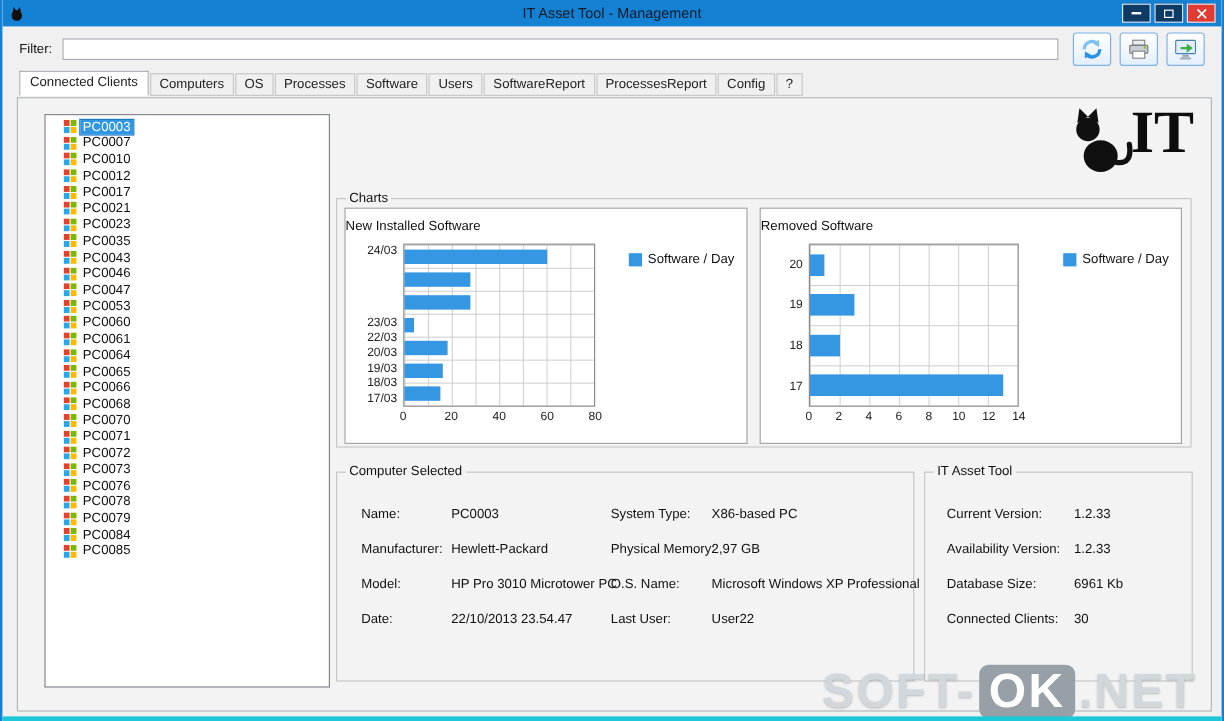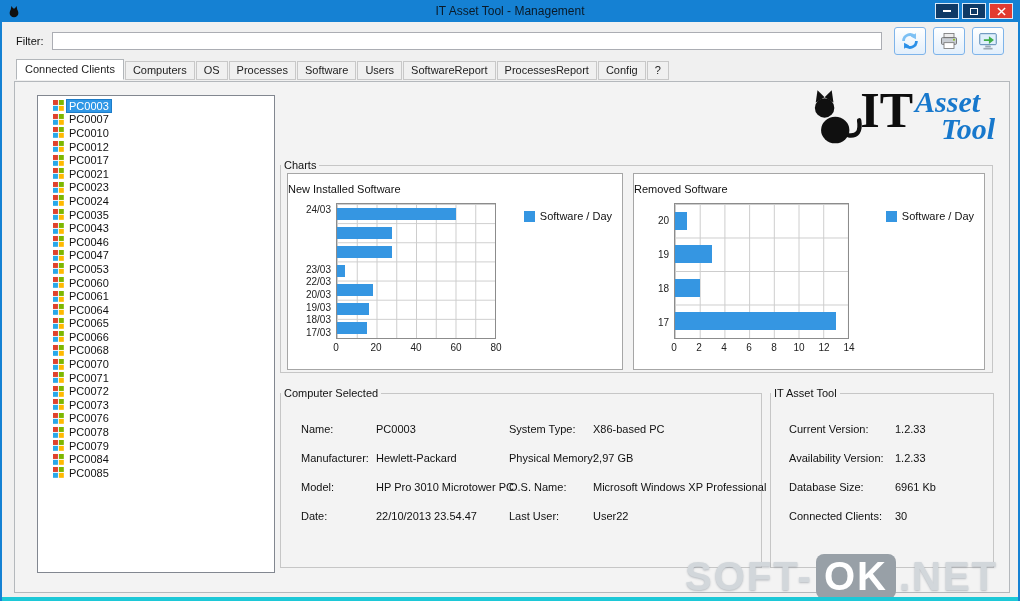--- a/index.html
+++ b/index.html
@@ -45,21 +45,21 @@
 
   
   .logo { position:absolute; right:14px; top:2px; display:flex; align-items:flex-start; }
   .logo-it { font-family:"Liberation Serif", serif; font-weight:bold; font-size:50px; line-height:52px; color:#0d0d0d; margin-left:-4px; }
   .logo-stack { display:flex; flex-direction:column; margin-left:2px; margin-top:4px; }
   .logo-asset, .logo-tool { font-family:"Liberation Serif", serif; font-style:italic; font-weight:bold; color:#1778cc; font-size:30px; line-height:27px; }
   .logo-tool { margin-left:26px; }
 
   
   .groupbox { position:absolute; border:1px solid #c6c6c6; margin:0; padding:0; min-inline-size:0; background:transparent; }
-  .groupbox legend { font-size:11px; color:#111; margin-left:0; padding:0 3px; }
+  .groupbox legend { font-size:11px; color:#111; margin-left:7px; padding:0 3px; }
 
   .charts-group { left:265px; top:77px; width:713px; height:214px; }
   .charts-inner { display:flex; gap:10px; padding:2px 6px 0 6px; }
   .chart-panel { background:#fff; border:1px solid #a6a6a6; height:197px; position:relative; }
   .chart1 { width:336px; }
   .chart2 { width:352px; }
   .chart-title { text-align:left; font-size:11px; color:#111; margin-top:9px; }
   .chart-body { display:flex; margin-top:8px; }
   .ylabels { display:flex; flex-direction:column; font-size:10px; color:#222; height:136px; }
   .chart1 .ylabels { width:48px; }
@@ -234,29 +234,20 @@
           </svg>
           <span class="tree-label">PC0023</span>
         </div>
         <div class="tree-item">
           <svg class="win-icon" viewBox="0 0 12 12" width="11" height="11">
             <rect x="0" y="0" width="5.4" height="5.4" fill="#e0422d"></rect>
             <rect x="6.4" y="0" width="5.4" height="5.4" fill="#7db700"></rect>
             <rect x="0" y="6.4" width="5.4" height="5.4" fill="#28a8ea"></rect>
             <rect x="6.4" y="6.4" width="5.4" height="5.4" fill="#ffb900"></rect>
           </svg>
-          <span class="tree-label">PC0024</span>
-        </div>
-        <div class="tree-item">
-          <svg class="win-icon" viewBox="0 0 12 12" width="11" height="11">
-            <rect x="0" y="0" width="5.4" height="5.4" fill="#e0422d"></rect>
-            <rect x="6.4" y="0" width="5.4" height="5.4" fill="#7db700"></rect>
-            <rect x="0" y="6.4" width="5.4" height="5.4" fill="#28a8ea"></rect>
-            <rect x="6.4" y="6.4" width="5.4" height="5.4" fill="#ffb900"></rect>
-          </svg>
           <span class="tree-label">PC0035</span>
         </div>
         <div class="tree-item">
           <svg class="win-icon" viewBox="0 0 12 12" width="11" height="11">
             <rect x="0" y="0" width="5.4" height="5.4" fill="#e0422d"></rect>
             <rect x="6.4" y="0" width="5.4" height="5.4" fill="#7db700"></rect>
             <rect x="0" y="6.4" width="5.4" height="5.4" fill="#28a8ea"></rect>
             <rect x="6.4" y="6.4" width="5.4" height="5.4" fill="#ffb900"></rect>
           </svg>
           <span class="tree-label">PC0043</span>
@@ -427,24 +418,20 @@
 
     <div class="logo">
       <svg viewBox="0 0 60 70" width="54" height="62">
         <ellipse cx="28" cy="52" rx="16" ry="15" fill="#101010"></ellipse>
         <circle cx="16" cy="27" r="11" fill="#101010"></circle>
         <polygon points="6,21 8,7 16,15" fill="#101010"></polygon>
         <polygon points="26,21 24,7 16,15" fill="#101010"></polygon>
         <path d="M43 58 q15 2 12 -17" stroke="#101010" stroke-width="5" fill="none" stroke-linecap="round"></path>
       </svg>
       <span class="logo-it">IT</span>
-      <span class="logo-stack">
-        <span class="logo-asset">Asset</span>
-        <span class="logo-tool">Tool</span>
-      </span>
     </div>
 
     <fieldset class="groupbox charts-group">
       <legend>Charts</legend>
       <div class="charts-inner">
 
         <div class="chart-panel chart1">
           <div class="chart-title">New Installed Software</div>
           <div class="chart-body">
             <div class="ylabels">

